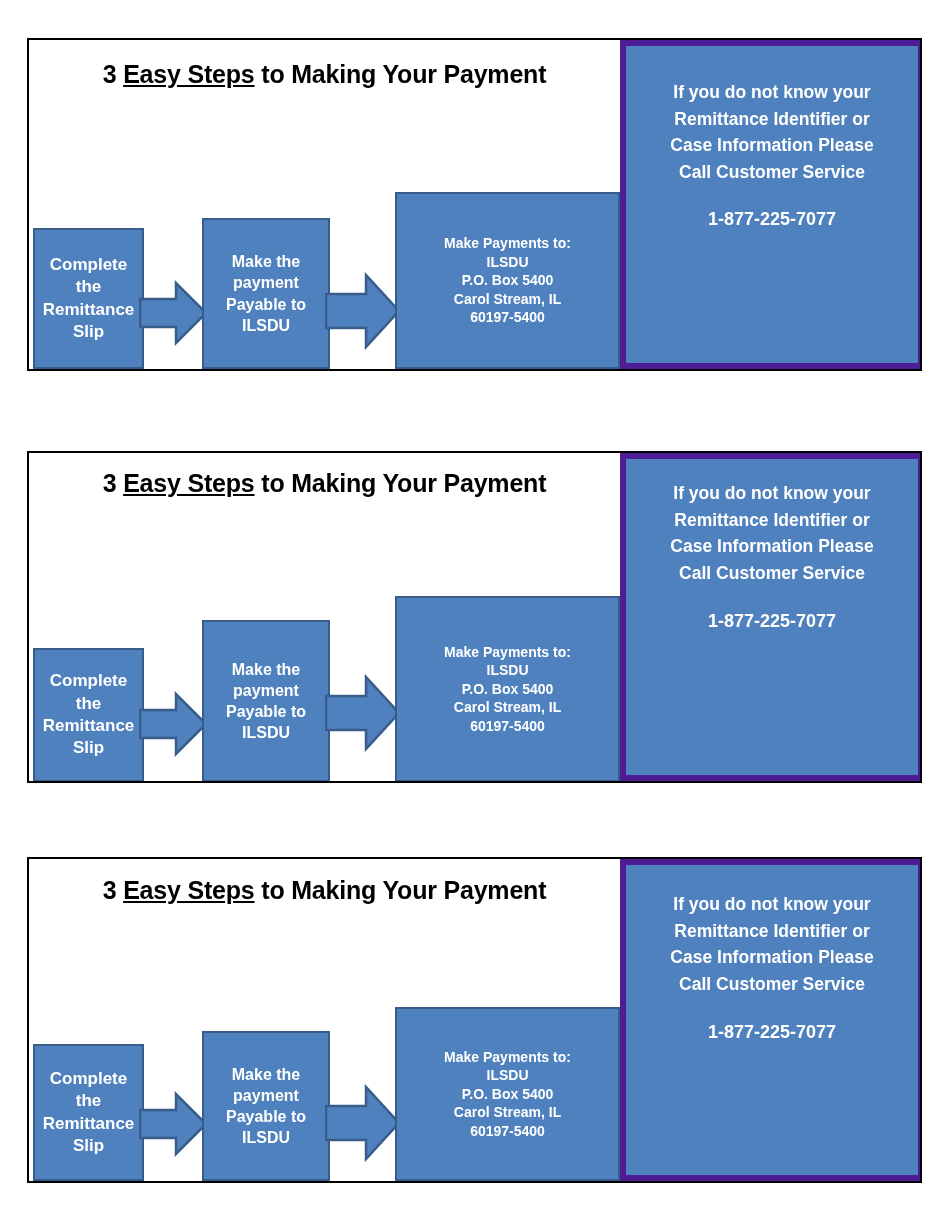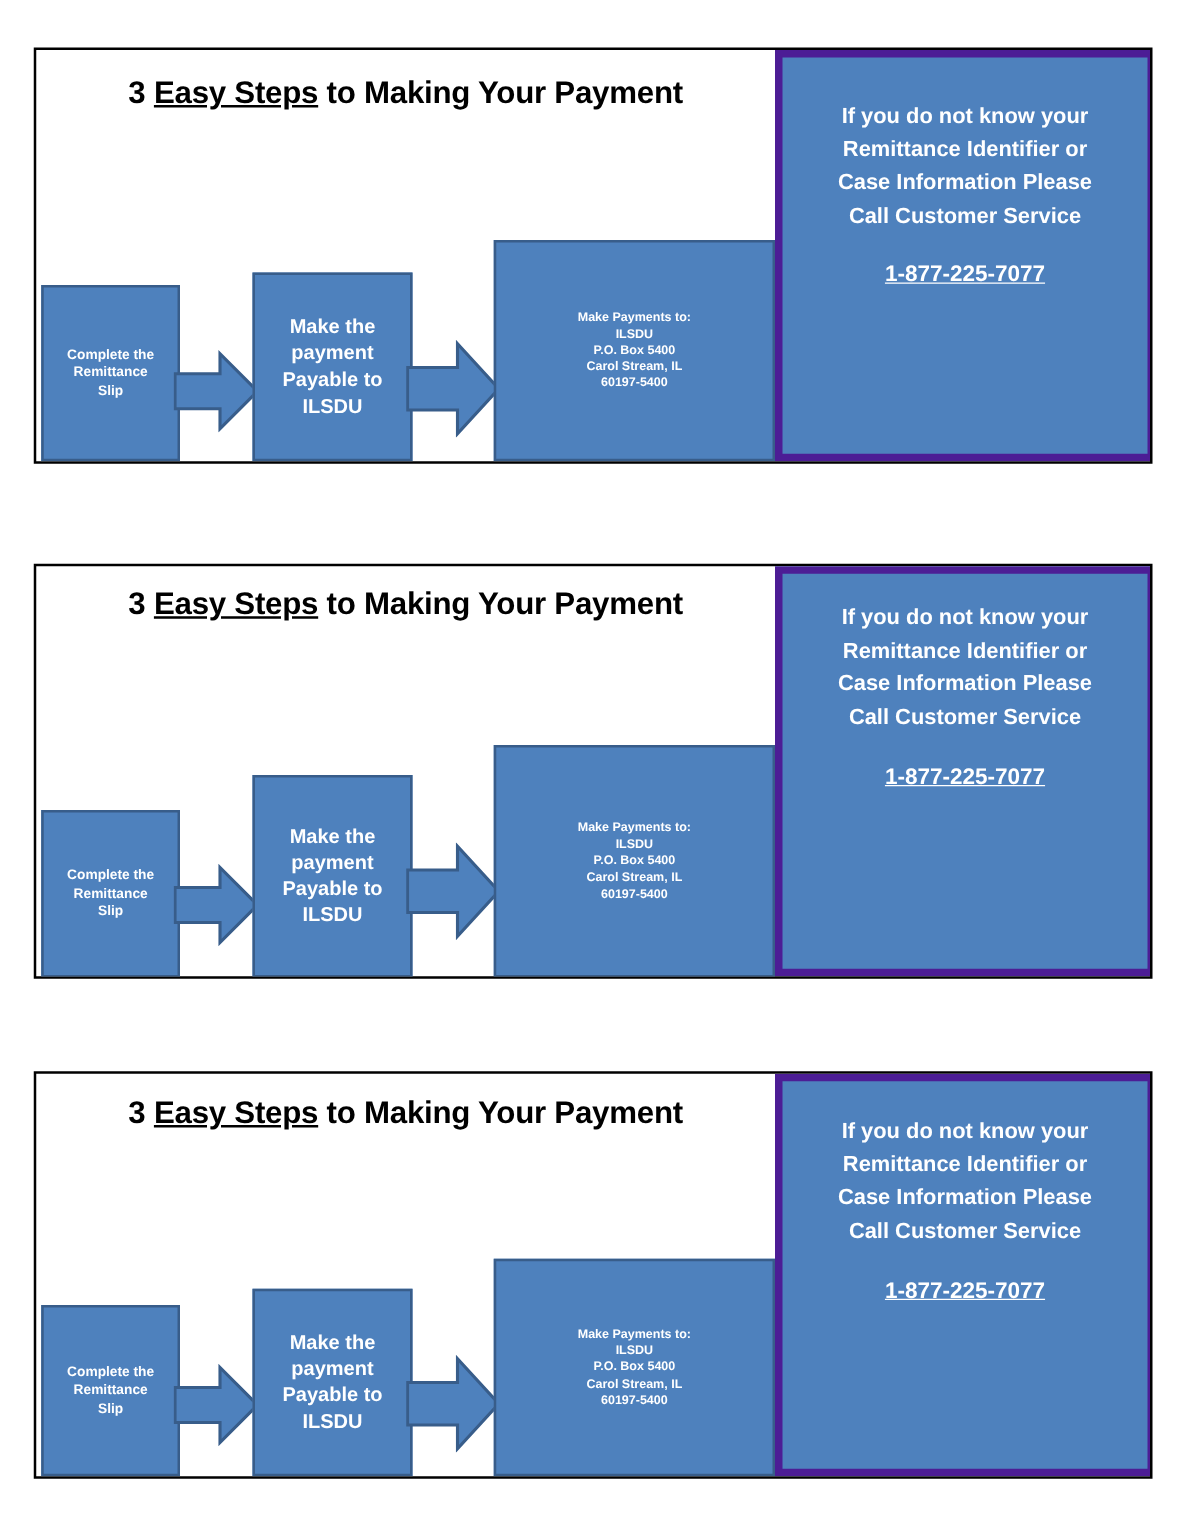--- a/index.html
+++ b/index.html
@@ -82,21 +82,20 @@
   }
   .c1 .info-text { top: 33px; }
   .c2 .info-text { top: 21px; }
   .c3 .info-text { top: 26px; }
 
   .info-phone {
     position: absolute;
     left: 8px;
     right: 8px;
     font-size: 18px;
-    text-decoration: underline;
   }
   .c1 .info-phone { top: 163px; }
   .c2 .info-phone { top: 152px; }
   .c3 .info-phone { top: 157px; }
 
   
   .step-box {
     position: absolute;
     background: #4E81BD;
     border: 2px solid #385D8A;
@@ -106,23 +105,23 @@
     text-align: center;
     display: flex;
     align-items: center;
     justify-content: center;
   }
   .step-box .lines {
     width: 100%;
     line-height: 1.32;
   }
 
-  .step-1 { font-size: 11px; }
+  .step-1 { font-size: 17px; }
   .step-2 { font-size: 16px; }
-  .step-3 { font-size: 10px; }
+  .step-3 { font-size: 14px; }
 
   
   .c1 .step-1 { left: 4px;   top: 188px; width: 111px; height: 141px; }
   .c1 .step-2 { left: 173px; top: 178px; width: 128px; height: 151px; }
   .c1 .step-3 { left: 366px; top: 152px; width: 225px; height: 177px; }
   .c1 .arrow-1 { left: 110px; top: 240px; width: 68px; height: 66px; }
   .c1 .arrow-2 { left: 296px; top: 232px; width: 75px; height: 78px; }
 
   
   .c2 .step-1 { left: 4px;   top: 195px; width: 111px; height: 134px; }

